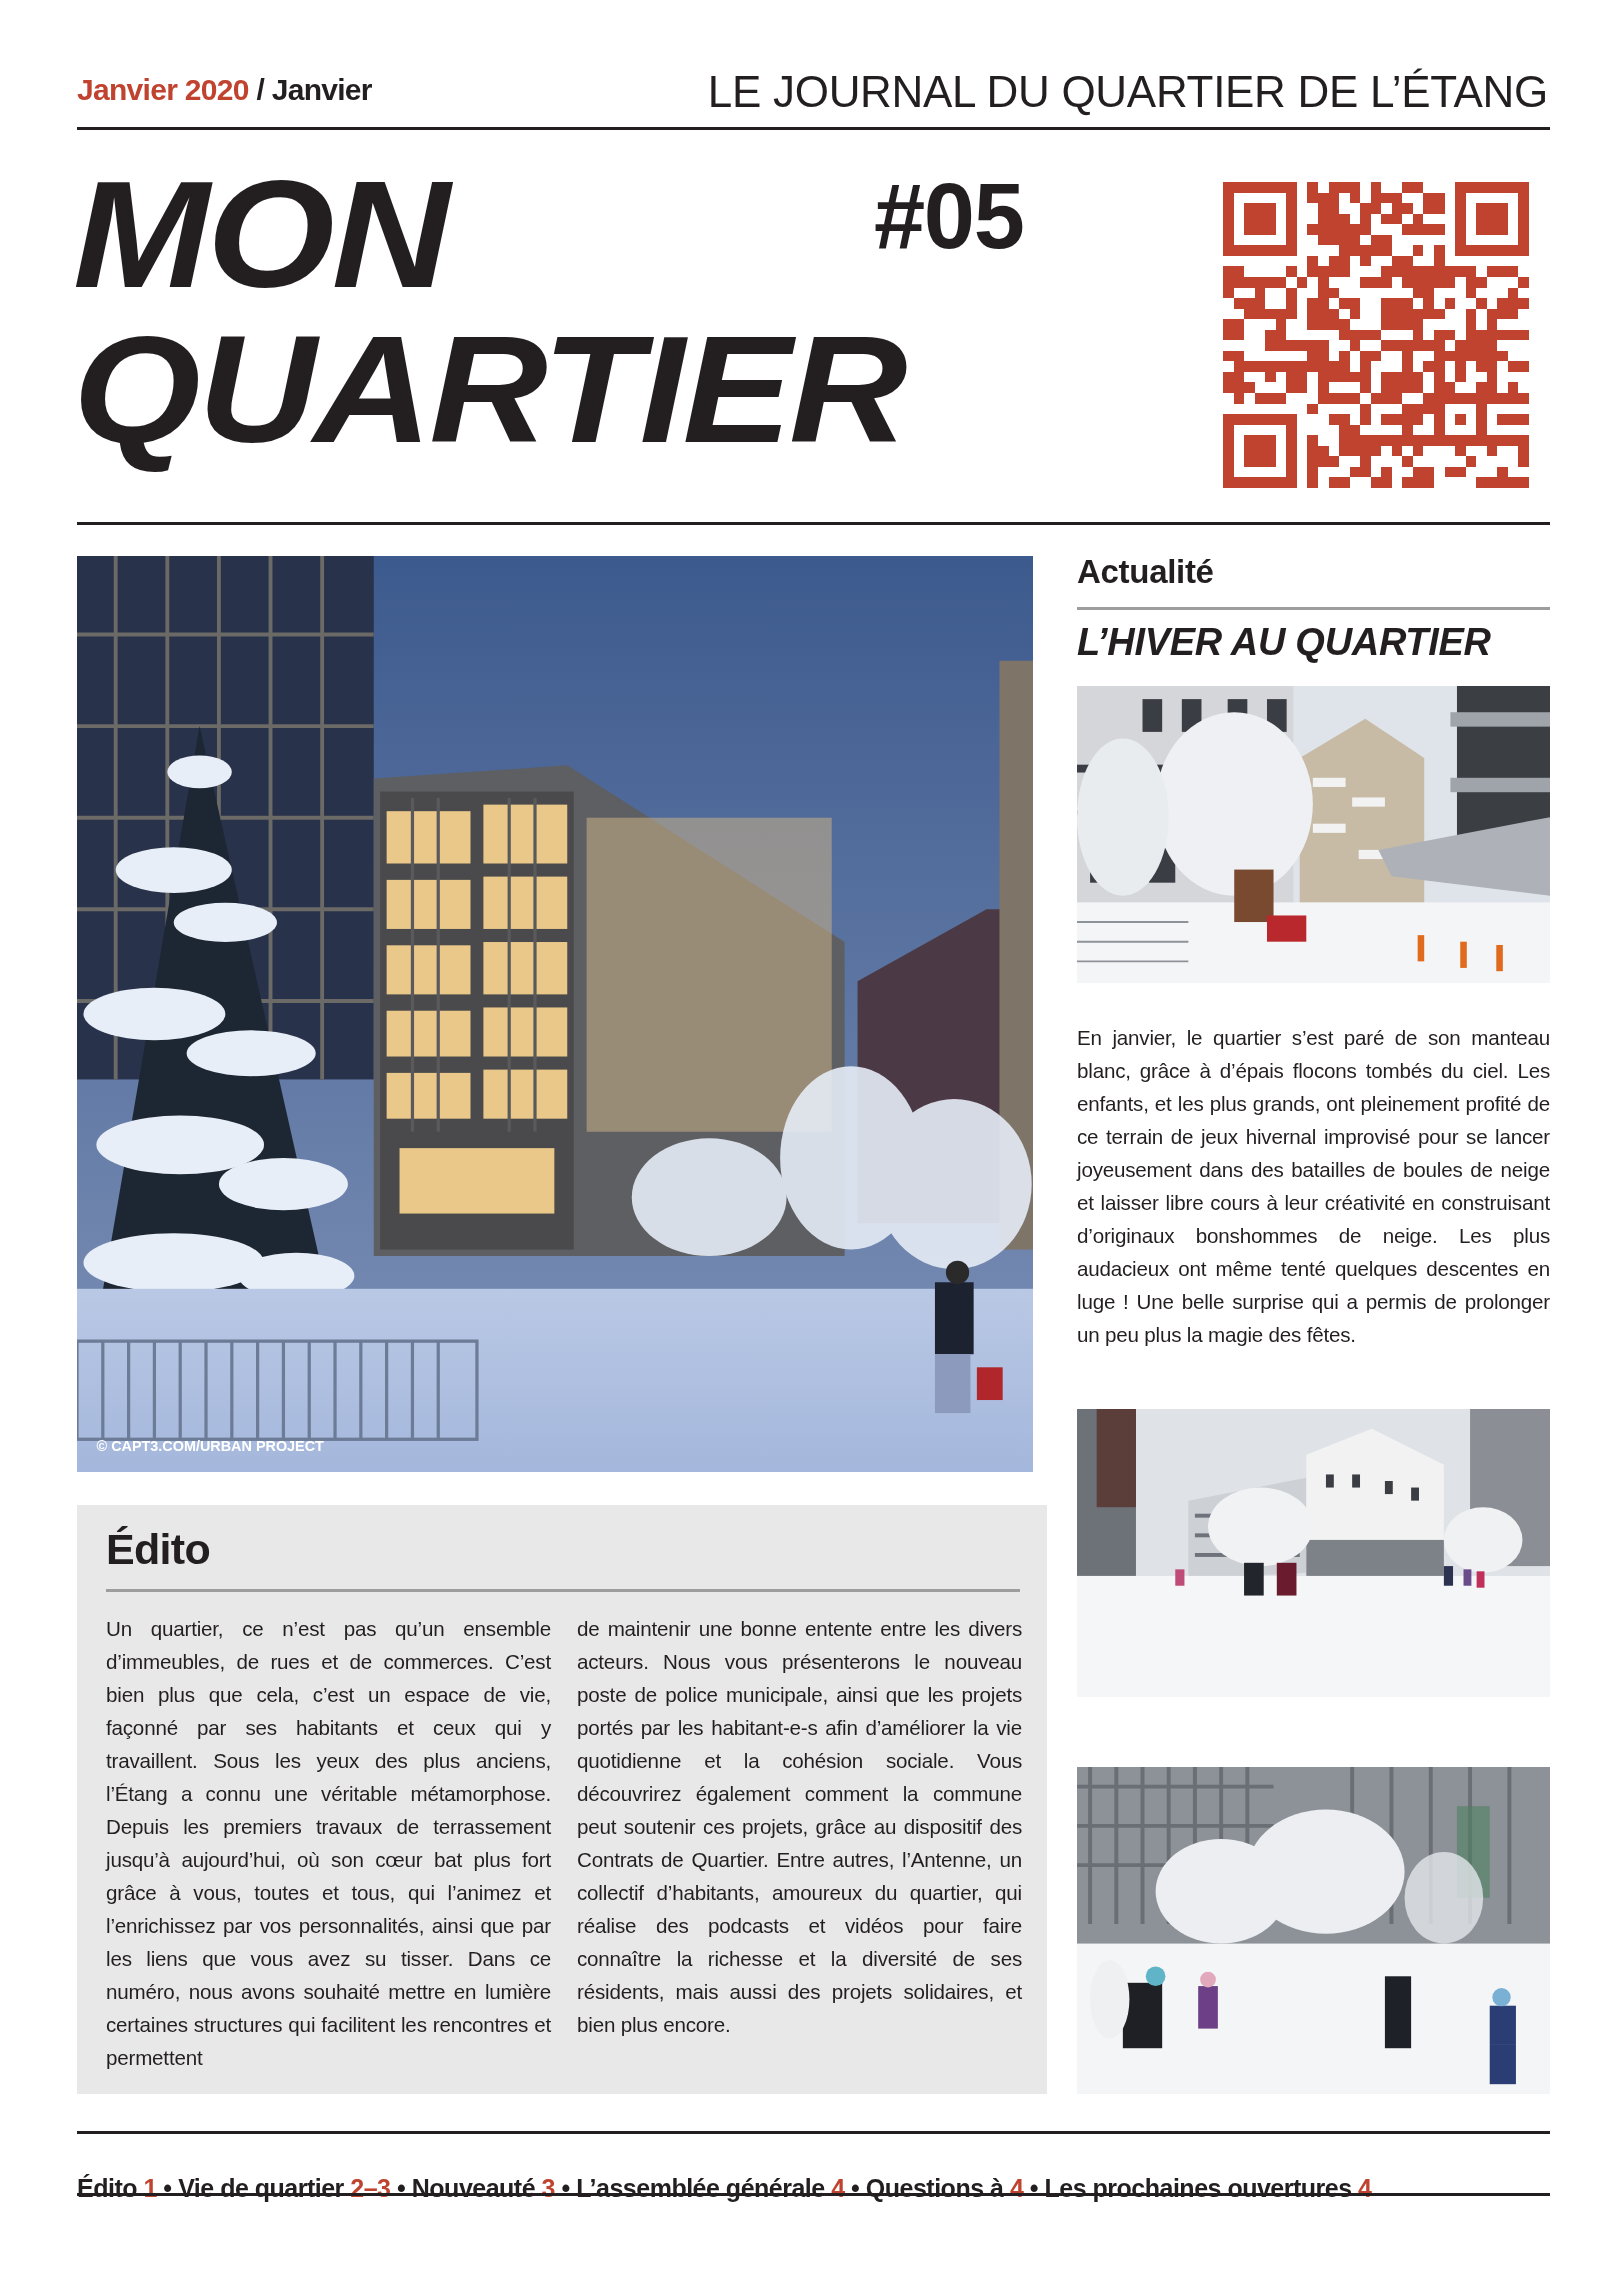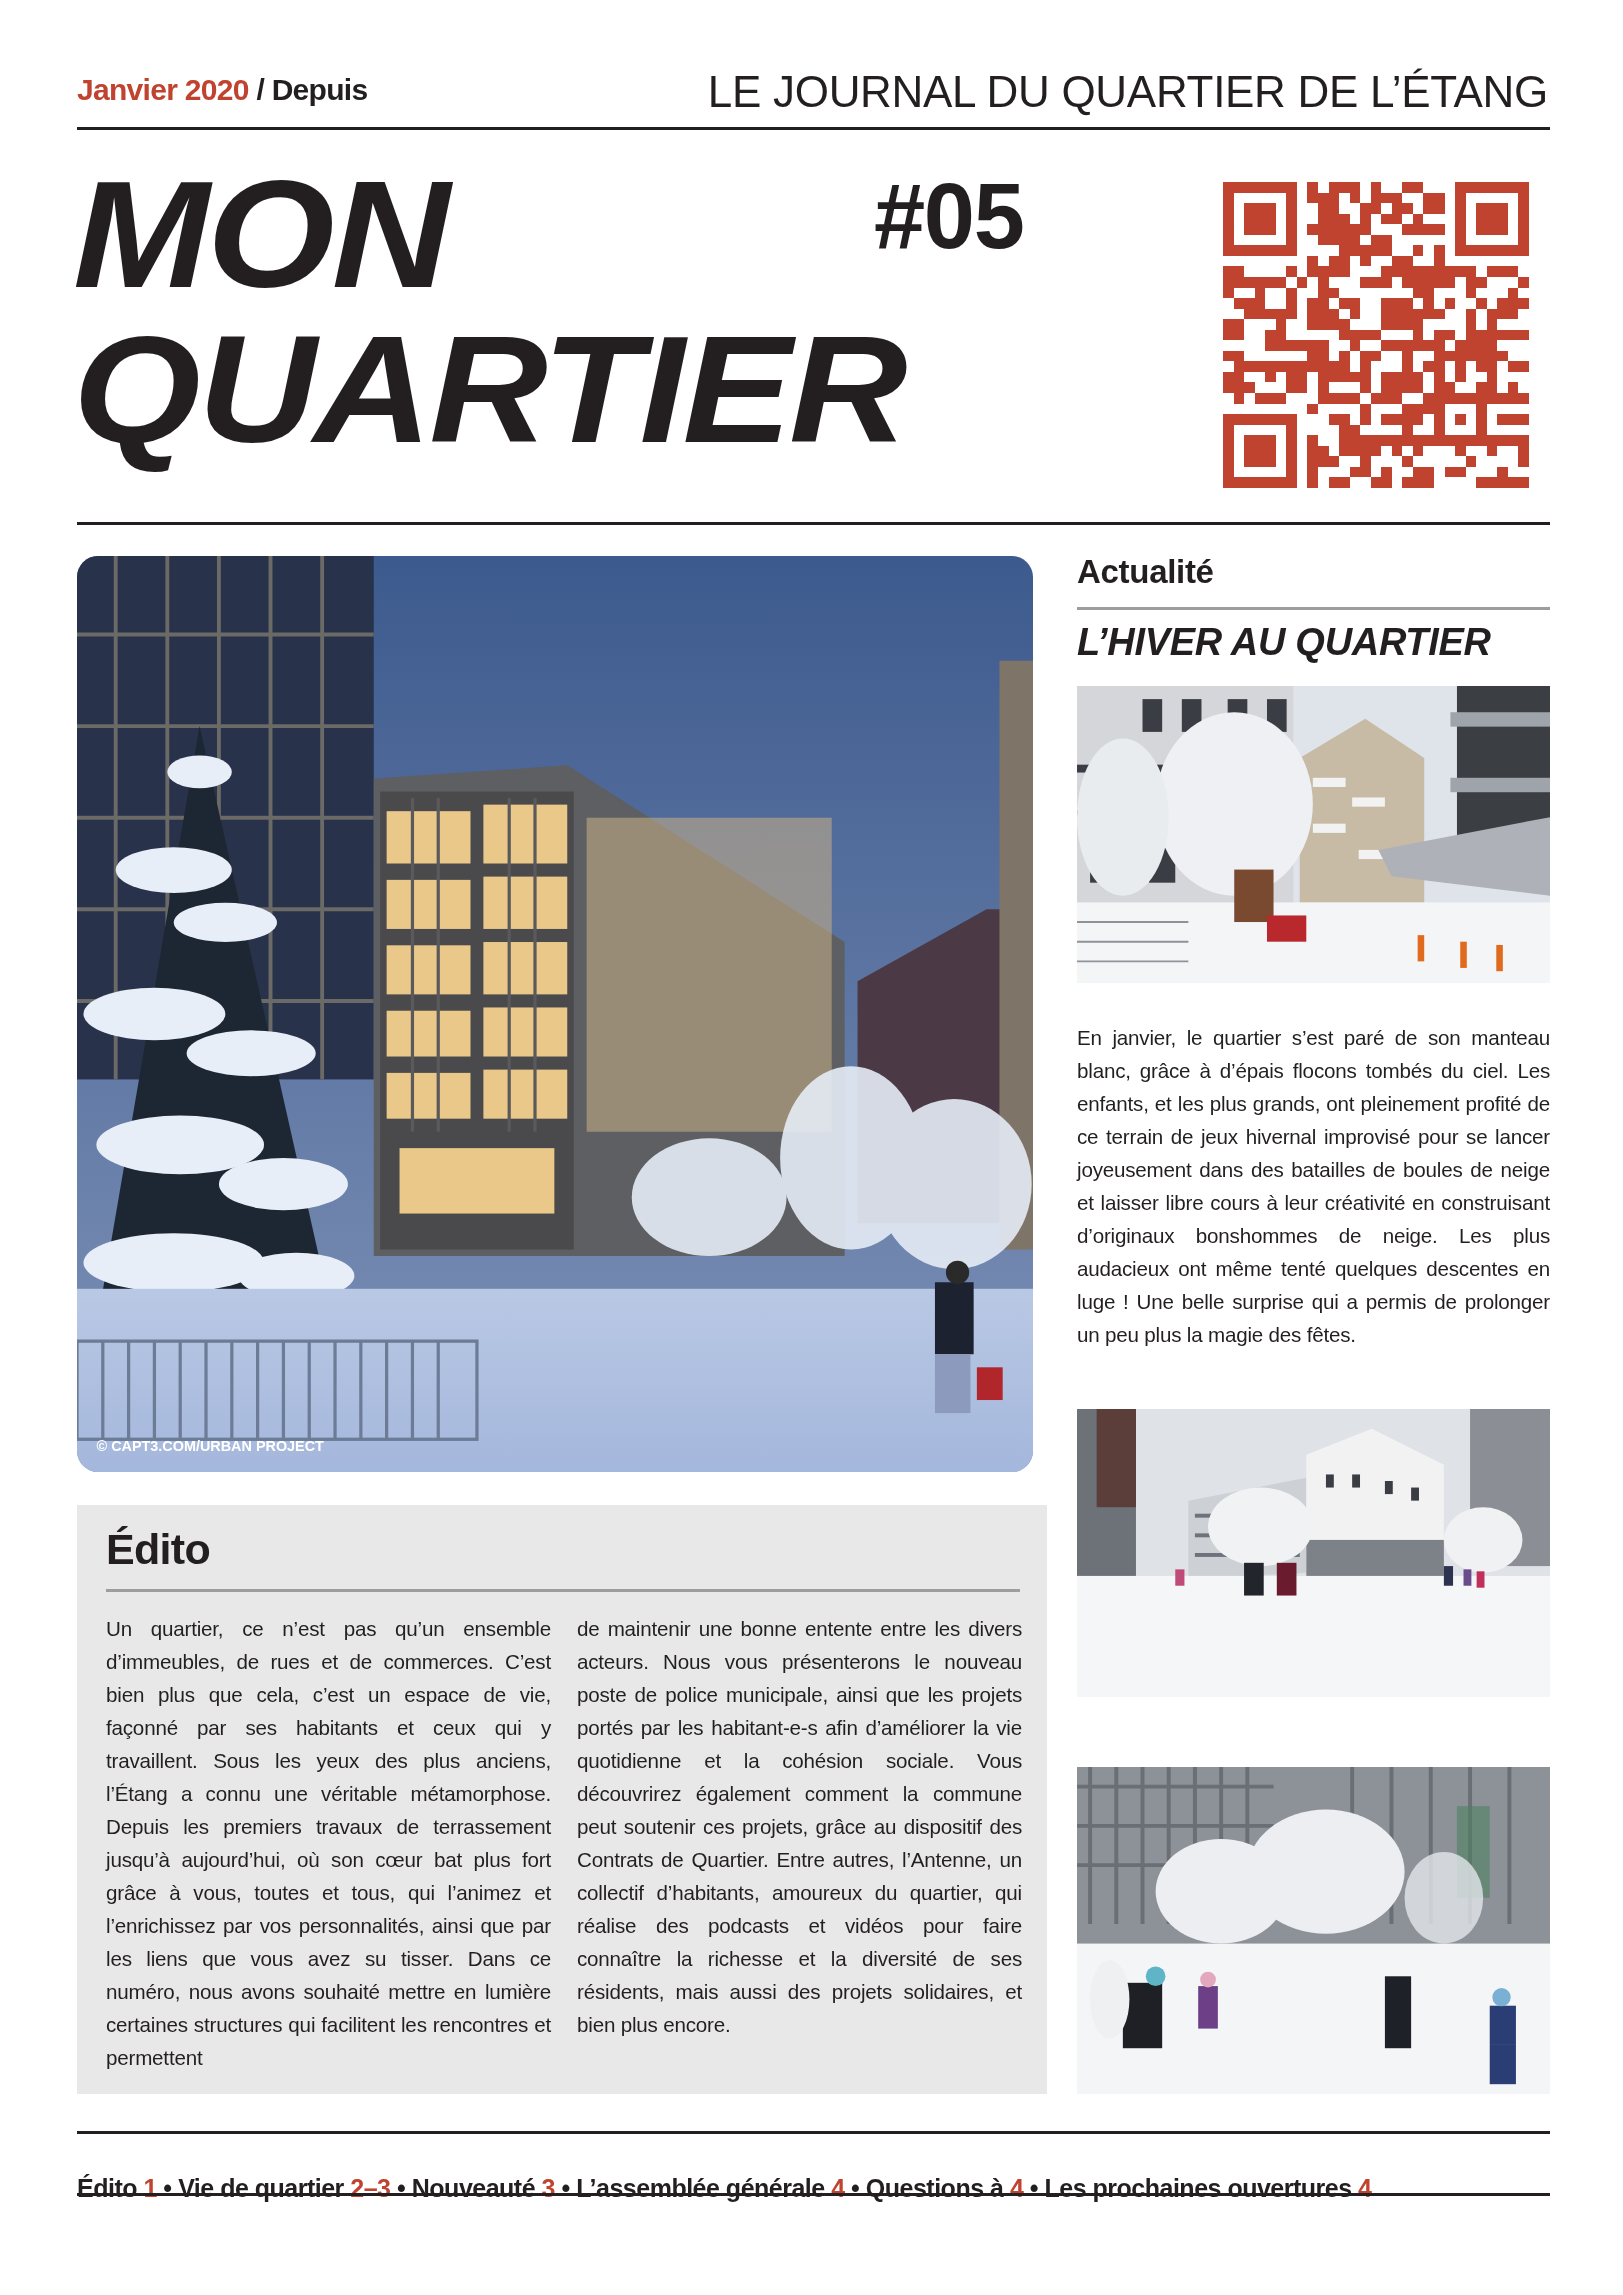--- a/index.html
+++ b/index.html
@@ -28,21 +28,21 @@
   .edito-title{left:106px;top:1525px;font-size:43px;font-weight:700;letter-spacing:-0.7px;}
   .edito-col{top:1612px;width:445px;font-size:20.6px;line-height:33px;text-align:justify;letter-spacing:-0.2px;}
   
   .toc{left:77px;top:2146px;width:1473px;font-size:25px;font-weight:700;letter-spacing:-0.5px;white-space:nowrap;margin-top:28px;}
   .toc .sep{margin:0 6.5px;}
 </style>
 </head>
 <body>
 
 <div class="abs hdr-left">
-  <span class="accent">Janvier 2020</span><span> / </span><span>Depuis</span>
+  <span class="accent">Janvier 2020</span><span> / </span><span>Janvier</span>
 </div>
 <div class="abs hdr-right">LE JOURNAL DU QUARTIER DE L’ÉTANG</div>
 <div class="rule" style="left:77px;top:127px;width:1473px;height:3.3px;"></div>
 
 <div class="abs title">
   <div>MON</div>
   <div style="margin-top:-2px;">QUARTIER</div>
 </div>
 <div class="abs issue">#05</div>
 
@@ -405,21 +405,21 @@
       <rect x="24" y="28" width="1" height="1" fill="#c0432f"></rect>
       <rect x="25" y="28" width="1" height="1" fill="#c0432f"></rect>
       <rect x="26" y="28" width="1" height="1" fill="#c0432f"></rect>
       <rect x="27" y="28" width="1" height="1" fill="#c0432f"></rect>
       <rect x="28" y="28" width="1" height="1" fill="#c0432f"></rect>
     </svg>
 </div>
 
 <div class="rule" style="left:77px;top:522px;width:1473px;height:2.6px;"></div>
 
-<div class="photo" style="left:77px;top:556px;width:956px;height:916px;border-radius:21px;">
+<div class="photo" style="left:77px;top:556px;width:956px;height:916px;">
   <svg viewBox="0 0 1482 1400" preserveAspectRatio="none">
     <defs>
       <linearGradient id="sky" x1="0" y1="0" x2="0" y2="1">
         <stop offset="0" stop-color="#3d5a8e"></stop>
           <stop offset="1" stop-color="#7f93b8"></stop>
       </linearGradient>
       <linearGradient id="snow" x1="0" y1="0" x2="0" y2="1">
         <stop offset="0" stop-color="#b9c8e4"></stop>
           <stop offset="1" stop-color="#a4b7dc"></stop>
       </linearGradient>

